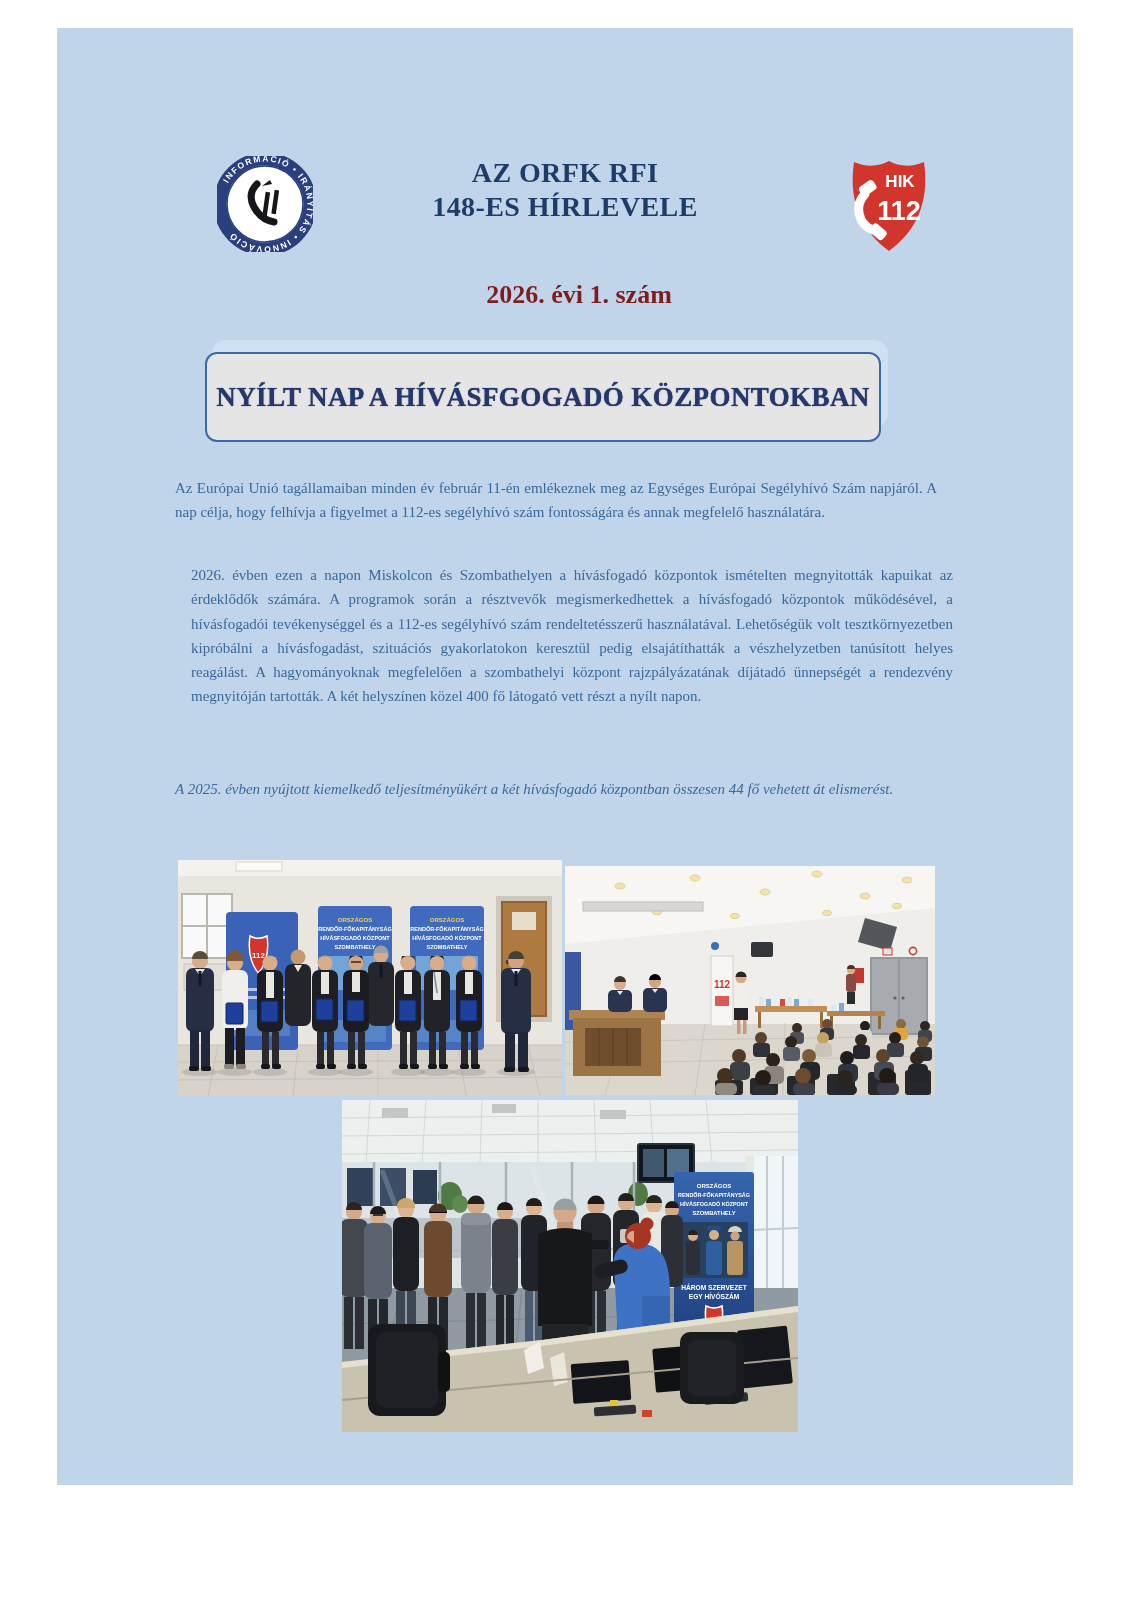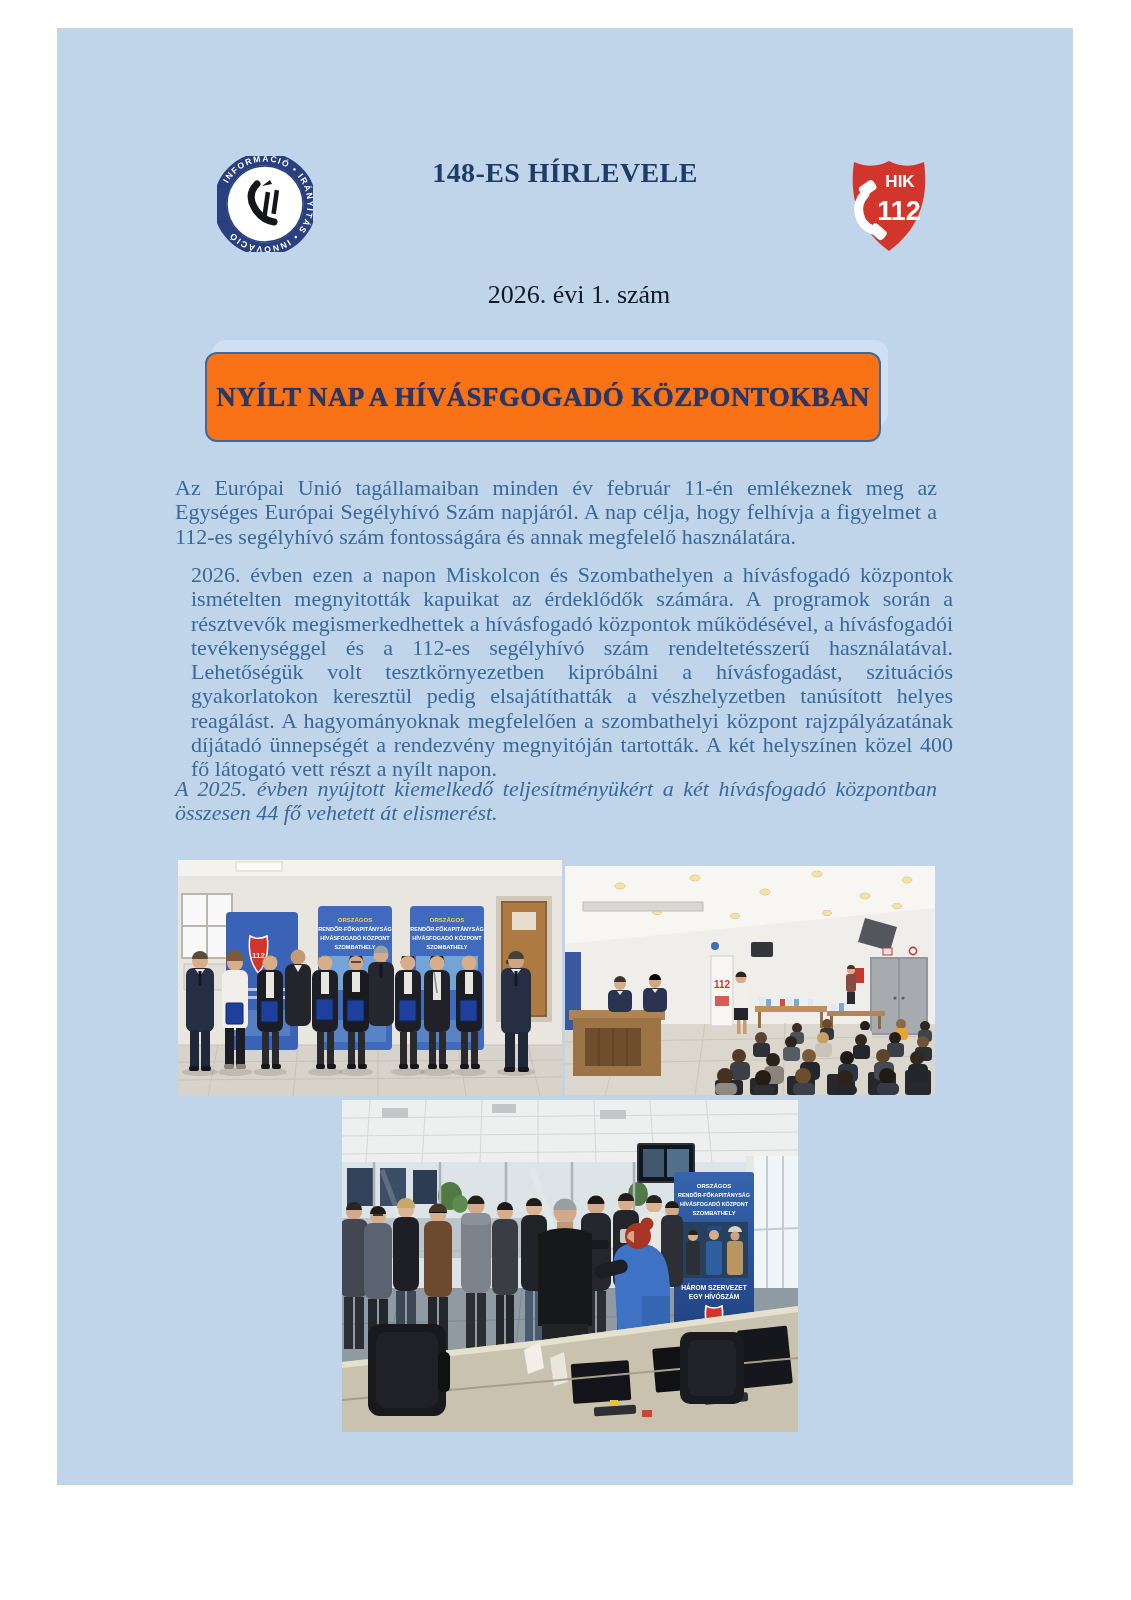--- a/index.html
+++ b/index.html
@@ -2,27 +2,27 @@
 <html><head>
 <meta charset="utf-8">
 <style>
   html,body{margin:0;padding:0}
   body{width:1131px;height:1600px;background:#ffffff;position:relative;overflow:hidden;
        font-family:"Liberation Serif",serif;}
   .page{position:absolute;left:57px;top:28px;width:1016px;height:1457px;background:#c1d5ea;}
   .abs{position:absolute;}
   .title{left:0;right:0;top:128px;text-align:center;color:#1e3c68;font-weight:bold;
          font-size:28px;line-height:34px;letter-spacing:.4px;}
-  .issue{left:0;right:0;top:252px;text-align:center;color:#0f172a;font-weight:normal;font-size:26px;padding-left:28px;}
+  .issue{left:0;right:0;top:252px;text-align:center;color:#7f1d1d;font-weight:bold;font-size:26px;padding-left:28px;}
   .banner-outer{left:155px;top:312px;width:676px;height:87px;background:#cfe0f2;border-radius:14px;}
-  .banner-inner{left:148px;top:324px;width:672px;height:86px;background:#f97316;
+  .banner-inner{left:148px;top:324px;width:672px;height:86px;background:#e5e5e5;
                 border:2px solid #3a6aa4;border-radius:12px;display:flex;align-items:center;justify-content:center;}
   .banner-text{font-size:27px;font-weight:bold;color:#24386e;letter-spacing:.4px;
                text-shadow:0 0 1px #15224a;white-space:nowrap;}
-  .para{left:118px;width:762px;font-size:22px;line-height:24.3px;color:#38699b;
+  .para{left:118px;width:762px;font-size:15px;line-height:24.3px;color:#38699b;
         text-align:justify;margin:0;}
   .p1{top:448px;} .p2{top:535px;margin-left:16px;} .p3{top:749px;font-style:italic;}
   .photo{overflow:hidden;}
   svg{display:block}
 </style>
 </head>
 <body>
 
 <div class="page">
 
@@ -39,20 +39,21 @@
       <g>
         <path d="M40,28 q-10,10 -3,23 q7,13 20,15" fill="none" stroke="#15161a" stroke-width="7" stroke-linecap="round"></path>
         <rect x="47" y="36" width="4.5" height="24" fill="#15161a" transform="rotate(8 49 48)"></rect>
         <rect x="56" y="34" width="4.5" height="24" fill="#15161a" transform="rotate(8 58 46)"></rect>
         <path d="M45,30 l8,-6 l2,4 z" fill="#15161a"></path>
       </g>
     </svg>
   </div>
 
   <div class="abs title">
+    <div>AZ ORFK RFI</div>
     <div>148-ES HÍRLEVELE</div>
   </div>
 
   <div class="abs" style="left:786px;top:126px;width:92px;height:102px">
     <svg width="92" height="102" viewBox="0 0 92 102">
       <path d="M46,7 C56,13 70,13 81,8 C87,50 72,78 46,97 C20,78 5,50 11,8 C22,13 36,13 46,7 Z" fill="#d1352b"></path>
       <text x="57" y="33" text-anchor="middle" font-family="Liberation Sans, sans-serif" font-size="17" font-weight="bold" fill="#ffffff">HIK</text>
       <text x="56" y="66" text-anchor="middle" font-family="Liberation Sans, sans-serif" font-size="27" font-weight="bold" fill="#ffffff">112</text>
       <g>
         <path d="M22,40 a22,22 0 0 0 8,36" fill="none" stroke="#ffffff" stroke-width="9" stroke-linecap="round"></path>

